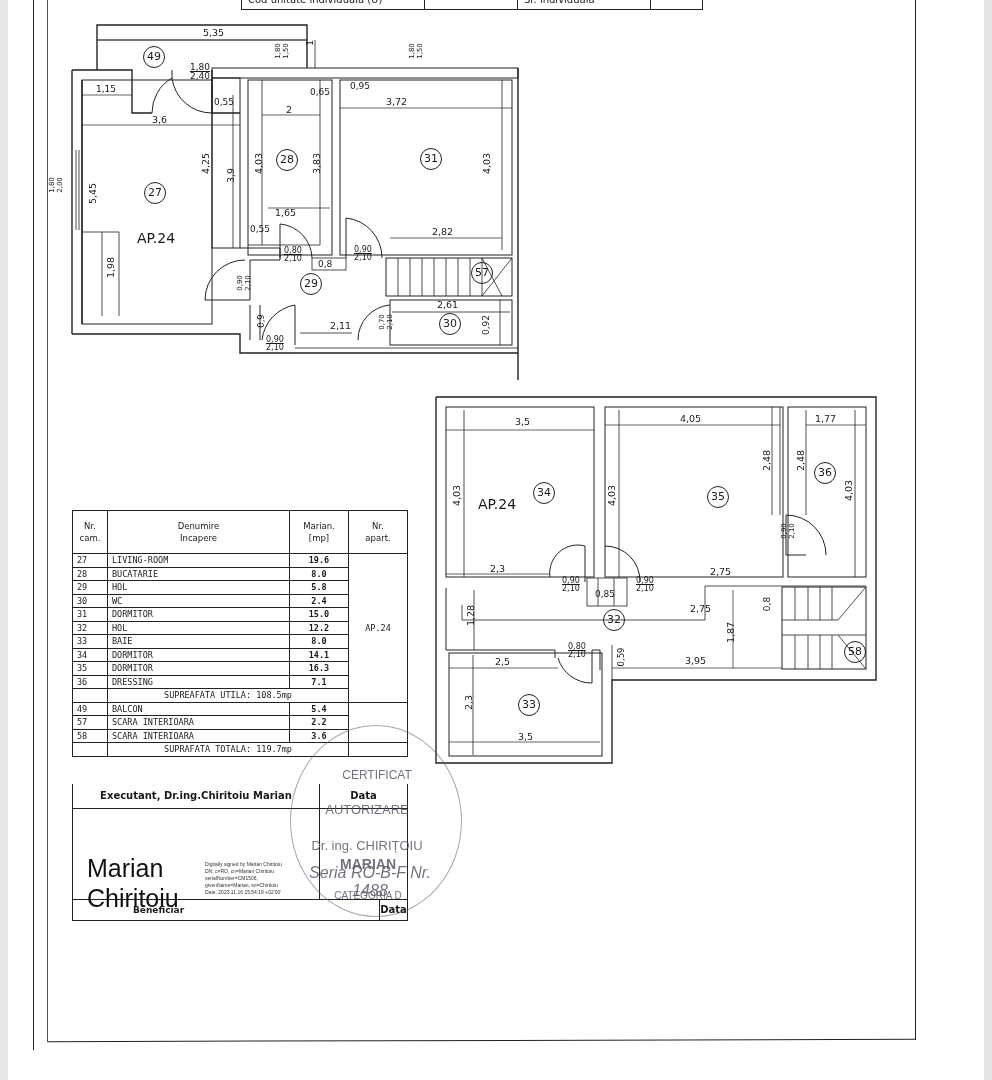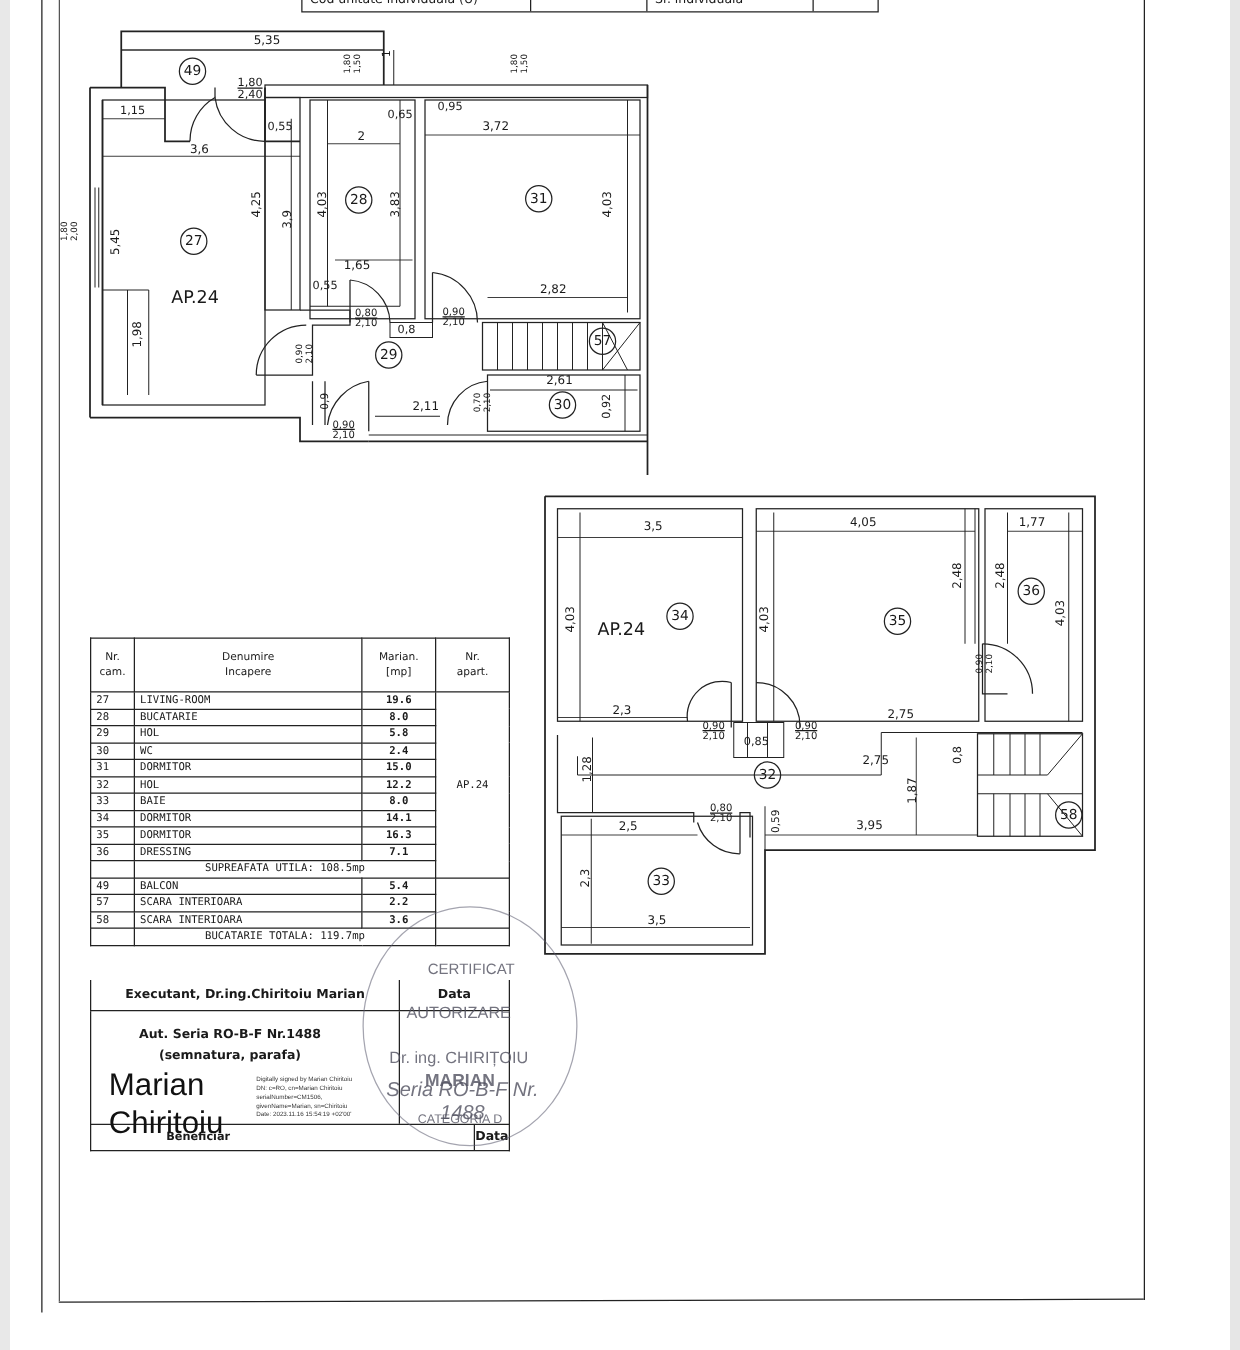--- a/index.html
+++ b/index.html
@@ -362,37 +362,33 @@
         <td>SCARA INTERIOARA</td>
         <td class="val">2.2</td>
       </tr>
     <tr>
         <td class="num">58</td>
         <td>SCARA INTERIOARA</td>
         <td class="val">3.6</td>
       </tr>
     <tr>
         <td class="num"></td>
-        <td class="sub" colspan="2">BUCATARIE TOTALA: 119.7mp</td>
+        <td class="sub" colspan="2">SUPRAFATA TOTALA: 119.7mp</td>
         <td></td>
       </tr>
   </tbody>
 </table>
 
 <div class="sig-box">
   <div class="sig-row exec-row">
     <div class="l">Executant, Dr.ing.Chiritoiu Marian</div>
     <div class="r">Data</div>
   </div>
   <div class="sig-row auth-row">
     <div class="l">
-      <div class="auth-text">
-        <div>Aut. Seria RO-B-F Nr.1488</div>
-        <div>(semnatura, parafa)</div>
-      </div>
       <div class="sig-name">
         <div>Marian</div>
         <div>Chiritoiu</div>
       </div>
       <div class="digi">
         <div>Digitally signed by Marian Chiritoiu</div>
         <div>DN: c=RO, cn=Marian Chiritoiu</div>
         <div>serialNumber=CM1506,</div>
         <div>givenName=Marian, sn=Chiritoiu</div>
         <div>Date: 2023.11.16 15:54:19 +02'00'</div>

